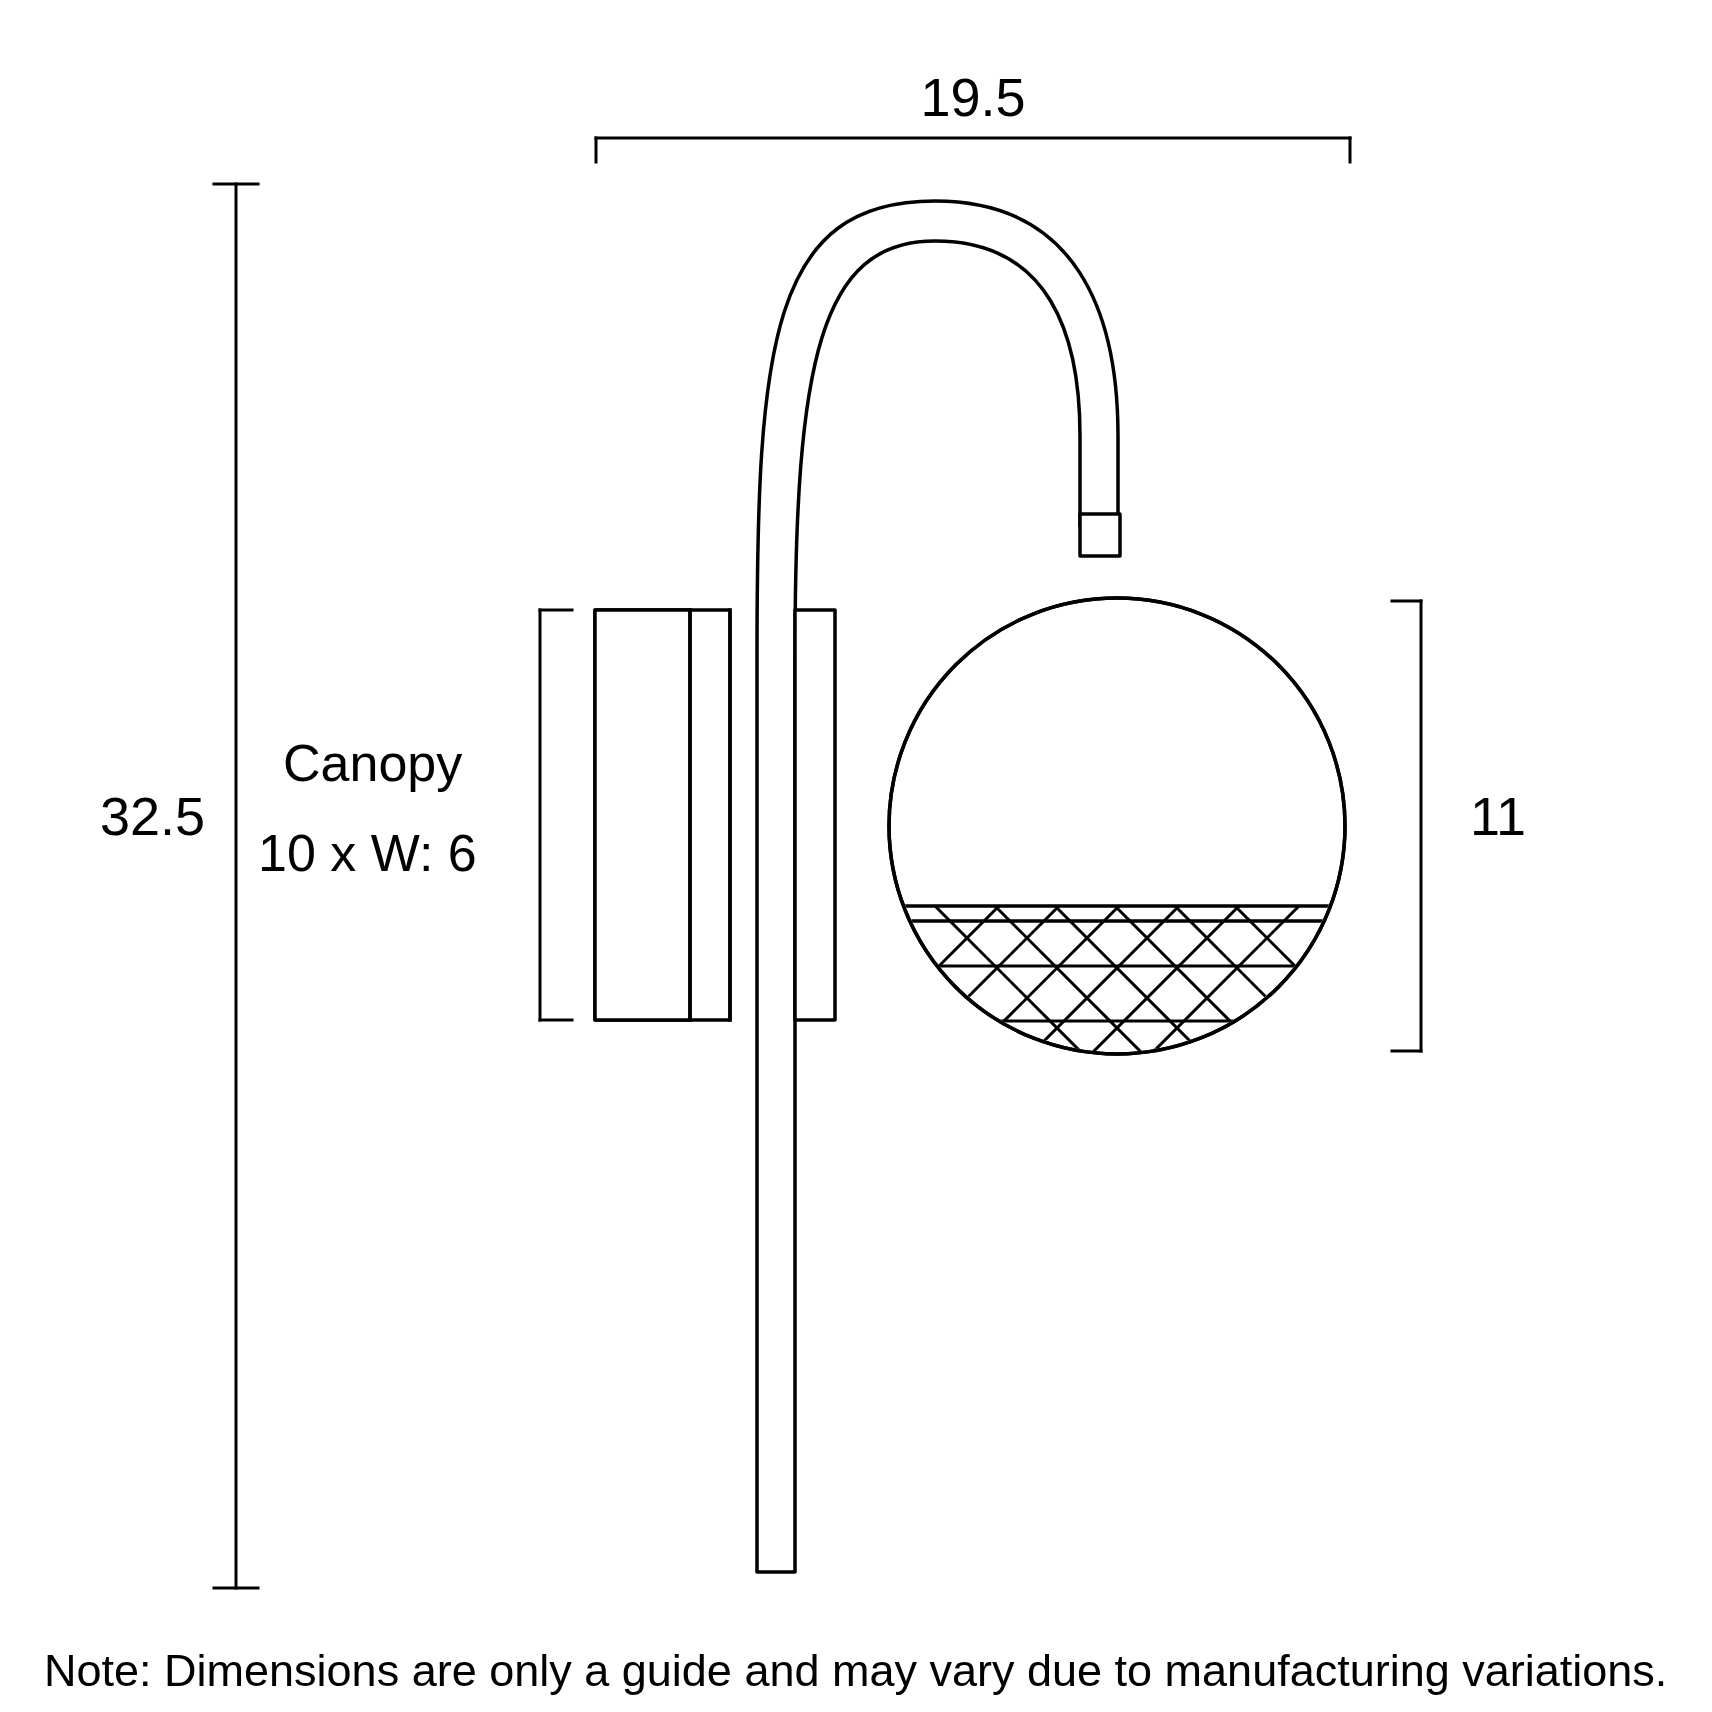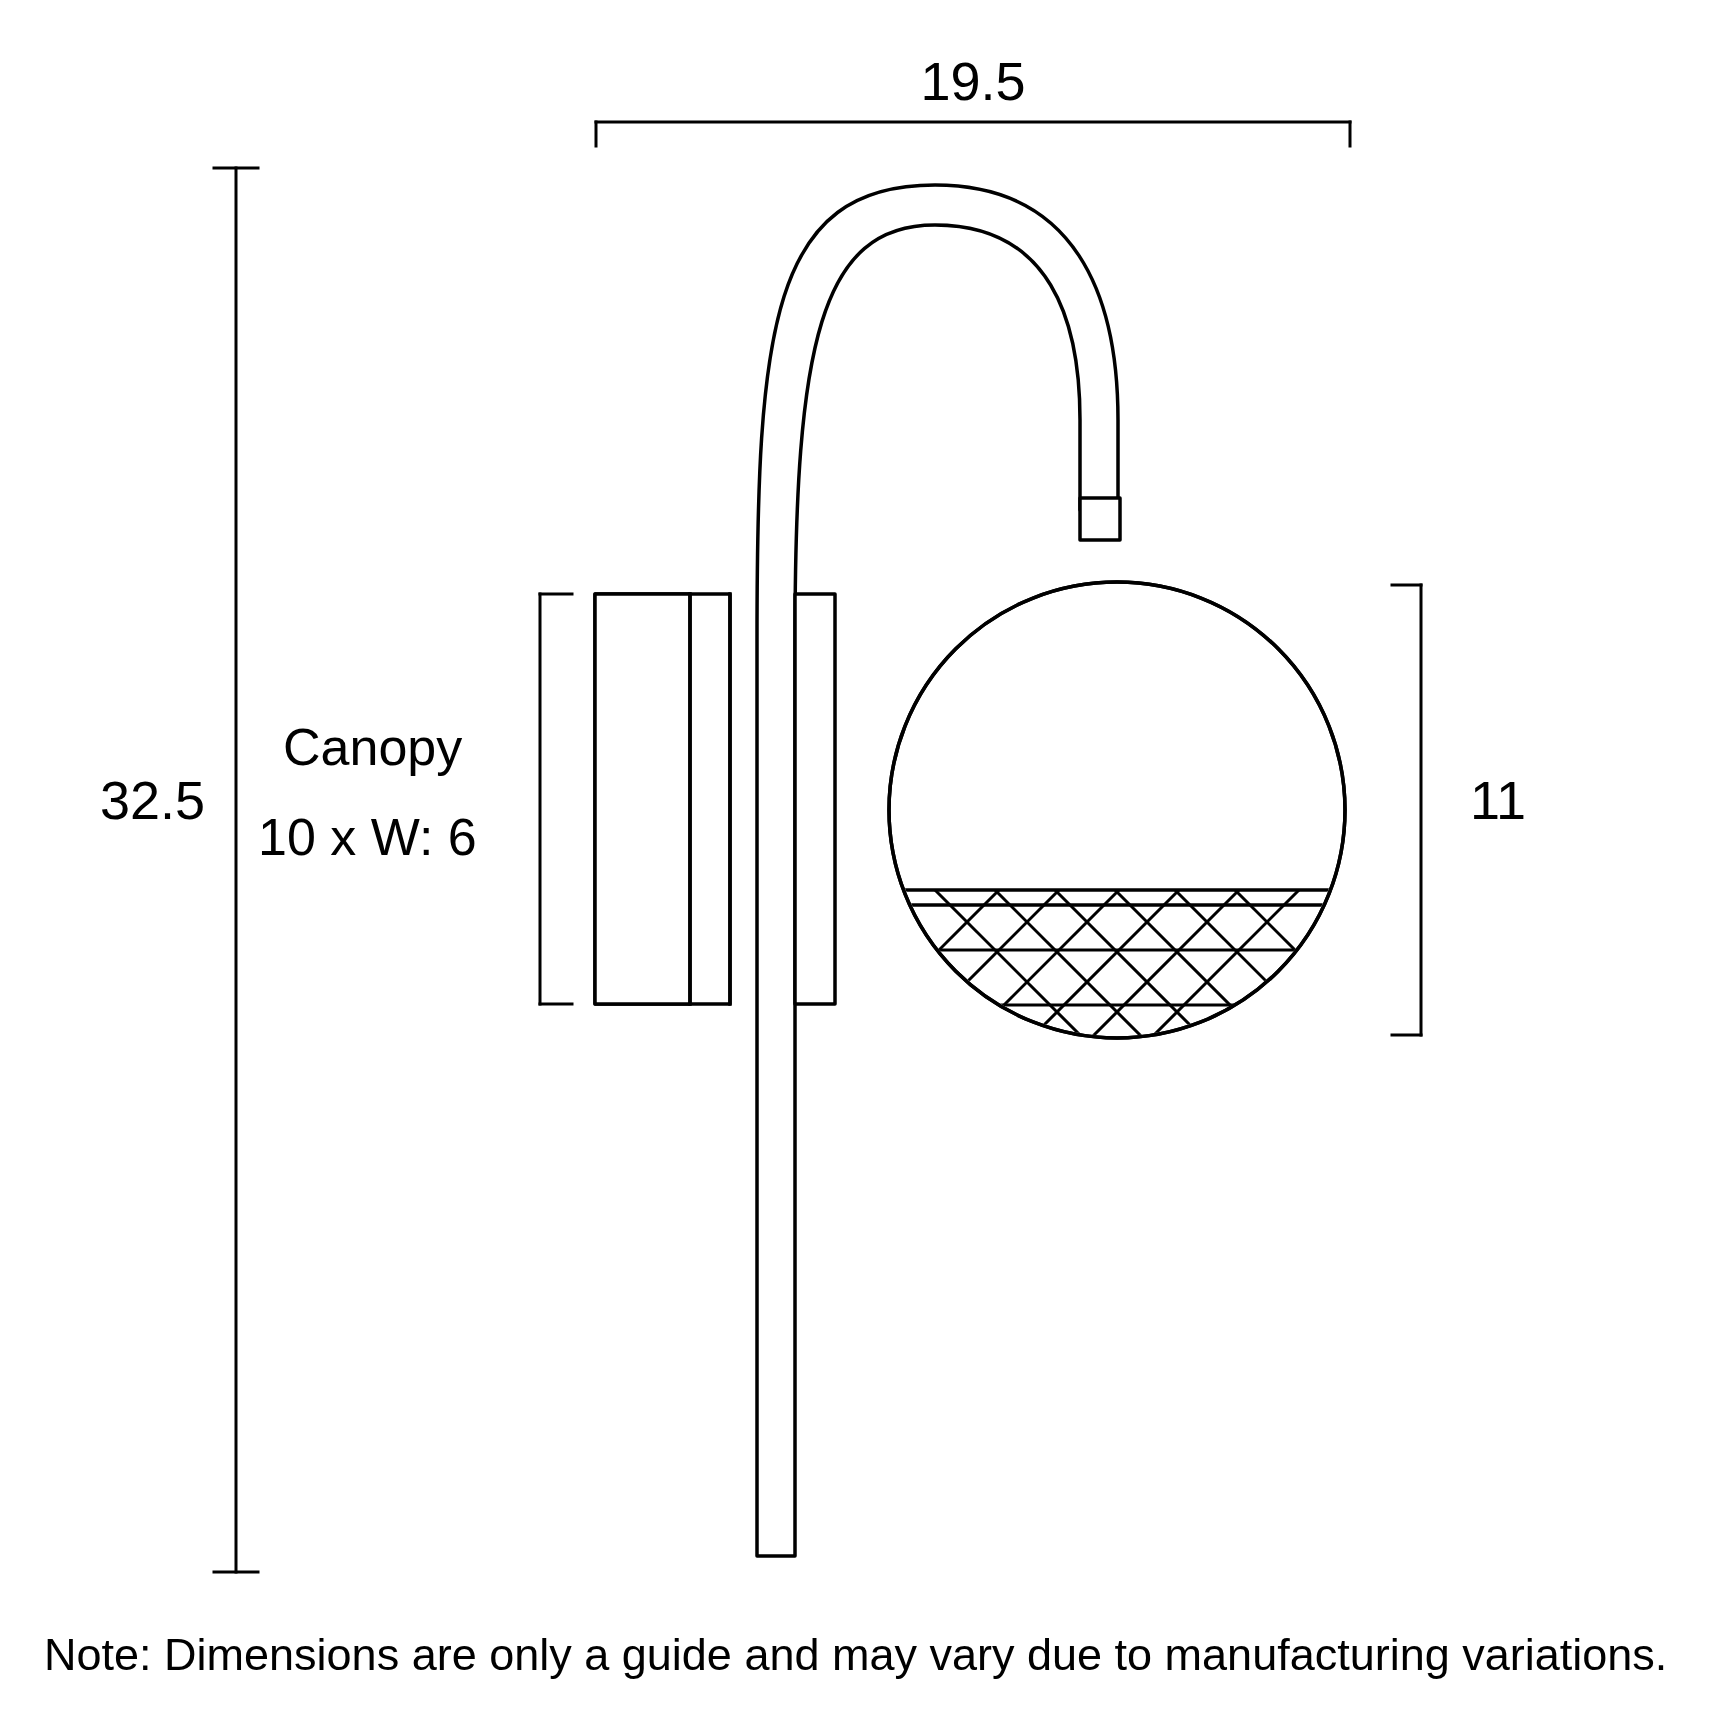--- a/index.html
+++ b/index.html
@@ -11,21 +11,21 @@
     width: 1712px;
     height: 1712px;
     font-family: "Liberation Sans", sans-serif;
     color: #000000;
     position: relative;
     overflow: hidden;
   }
   #drawing-root {
     position: absolute;
     left: 0;
-    top: 0;
+    top: 16px;
     width: 1712px;
     height: 1424px;
   }
   svg {
     display: block;
   }
   .dim-text {
     font-family: "Liberation Sans", sans-serif;
     font-size: 54px;
     fill: #000000;

